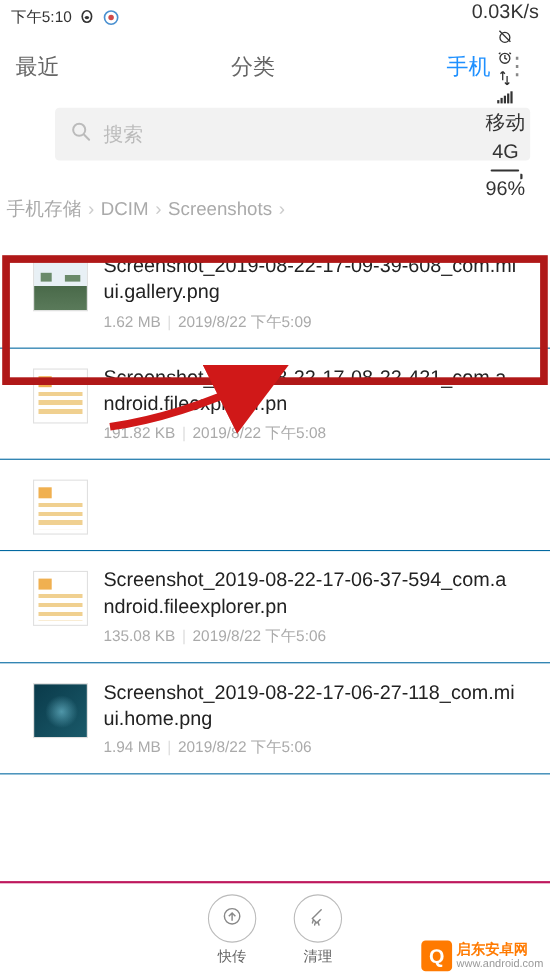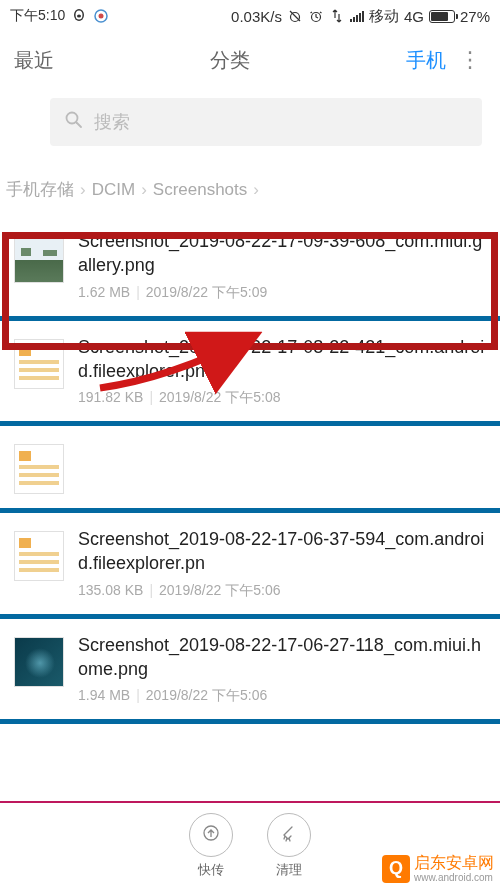--- a/index.html
+++ b/index.html
@@ -1,55 +1,55 @@
 <!DOCTYPE html>
 <html><head>
 <meta charset="utf-8">
 <style>
 * { margin: 0; padding: 0; box-sizing: border-box; }
 body { width: 500px; height: 889px; font-family: -apple-system, "Helvetica Neue", Arial, sans-serif; background: #fff; overflow: hidden; position: relative; }
 
 .status-bar { height: 32px; display: flex; padding: 0 10px; font-size: 14px; color: #333; }
 .status-left { display: flex; align-items: center; gap: 6px; }
-.status-right { margin-left: auto; display: flex; align-items: center; gap: 5px; font-size: 15px; }
+.status-right { margin-left: auto; display: flex; align-items: center; gap: 5px; font-size: 18px; flex-direction: column; }
 .sb-icon { width: 16px; height: 16px; display: inline-flex; align-items: center; justify-content: center; }
 
 .tabs { display: flex; align-items: center; height: 56px; padding: 0 10px; }
 .tabs-inner { display: flex; flex: 1; justify-content: space-between; gap: 50px; }
 .tab { font-size: 20px; color: #666; padding: 8px 4px; }
 .tab.active { color: #1e90ff; }
 .more-btn { width: 40px; text-align: center; font-size: 22px; color: #888; }
 
 .search-wrap { padding: 10px 18px 18px; margin-left: 32px; }
 .search-box { background: #f2f2f2; border-radius: 4px; height: 48px; display: flex; align-items: center; padding: 0 14px; gap: 10px; color: #bbb; font-size: 18px; }
 
 .breadcrumb { padding: 14px 6px; font-size: 17px; color: #aaa; display: flex; align-items: center; gap: 6px; }
 .crumb { color: #aaa; }
 .crumb-sep { color: #ccc; }
 
 .file-list { }
-.file-item { display: flex; padding: 14px 14px; gap: 14px; align-items: flex-start; border-bottom: 5px solid #0369a1; position: relative; }
+.file-item { display: flex; padding: 14px 30px; gap: 14px; align-items: flex-start; border-bottom: 1px solid #0369a1; position: relative; }
 .thumb { width: 50px; height: 50px; background: #eee; flex-shrink: 0; border: 1px solid #e0e0e0; margin-top: 4px; position: relative; overflow: hidden; }
 .file-info { flex: 1; min-width: 0; }
 .file-name { font-size: 18px; color: #222; line-height: 1.35; word-break: break-all; }
 .file-meta { font-size: 14px; color: #aaa; margin-top: 6px; }
 .file-meta .sep { margin: 0 6px; color: #ddd; }
 
 .highlight-box { position: absolute; border: 7px solid #b01818; left: 2px; right: 2px; top: 232px; height: 118px; z-index: 10; pointer-events: none; }
 .arrow { position: absolute; left: 90px; top: 328px; z-index: 11; pointer-events: none; }
 
 .bottom-bar { position: absolute; bottom: 0; left: 0; right: 0; height: 88px; background: rgba(255,255,255,0.96); border-top: 2px solid #be185d; display: flex; justify-content: center; gap: 34px; padding-top: 10px; }
 .bb-btn { display: flex; flex-direction: column; align-items: center; gap: 4px; }
 .bb-circle { width: 44px; height: 44px; border: 1.5px solid #bbb; border-radius: 50%; display: flex; align-items: center; justify-content: center; }
 .bb-label { font-size: 13px; color: #666; }
 
 .watermark { position: absolute; right: 6px; bottom: 6px; display: flex; align-items: center; gap: 4px; z-index: 20; }
 .wm-logo { width: 28px; height: 28px; background: #ff7a00; border-radius: 4px; display: flex; align-items: center; justify-content: center; color: #fff; font-weight: bold; font-size: 18px; }
 .wm-text { display: flex; flex-direction: column; line-height: 1.1; }
-.wm-cn { font-size: 16px; color: #ff7a00; font-weight: normal; }
+.wm-cn { font-size: 13px; color: #ff7a00; font-weight: bold; }
 .wm-url { font-size: 10px; color: #999; }
 
 .thumb-landscape { background: linear-gradient(to bottom, #e8f0f5 0%, #e8f0f5 55%, #4a6a4a 55%, #5a7a5a 100%); }
 .thumb-landscape::before { content:""; position:absolute; left:6px; top:14px; width:10px; height:8px; background:#6a8a6a; }
 .thumb-landscape::after { content:""; position:absolute; right:6px; top:16px; width:14px; height:6px; background:#6a8a6a; }
 .thumb-fe { background: #fff; }
 .thumb-fe::before { content:""; position:absolute; left:4px; top:6px; width:12px; height:10px; background:#f0b050; }
 .thumb-fe::after { content:""; position:absolute; left:4px; top:20px; width:40px; height:24px; background: repeating-linear-gradient(to bottom, #f0d090 0 4px, #fff 4px 8px); }
 .thumb-home { background: linear-gradient(135deg, #0a3a4a, #1a5a6a); }
 .thumb-home::before { content:""; position:absolute; left:10px; top:10px; width:30px; height:30px; background: radial-gradient(circle, rgba(120,200,220,0.6), transparent 70%); }
@@ -106,21 +106,21 @@
         <span></span>
         <span></span>
         <span></span>
         <span></span>
       </span>
     <span>移动</span>
     <span>4G</span>
     <span class="battery">
         <span class="battery-fill"></span>
       </span>
-    <span>27%</span>
+    <span>96%</span>
   </div>
 </div>
 
 <div class="tabs">
   <div class="tabs-inner">
     <div class="tab">最近</div>
     <div class="tab">分类</div>
     <div class="tab active">手机</div>
   </div>
   <div class="more-btn">⋮</div>

